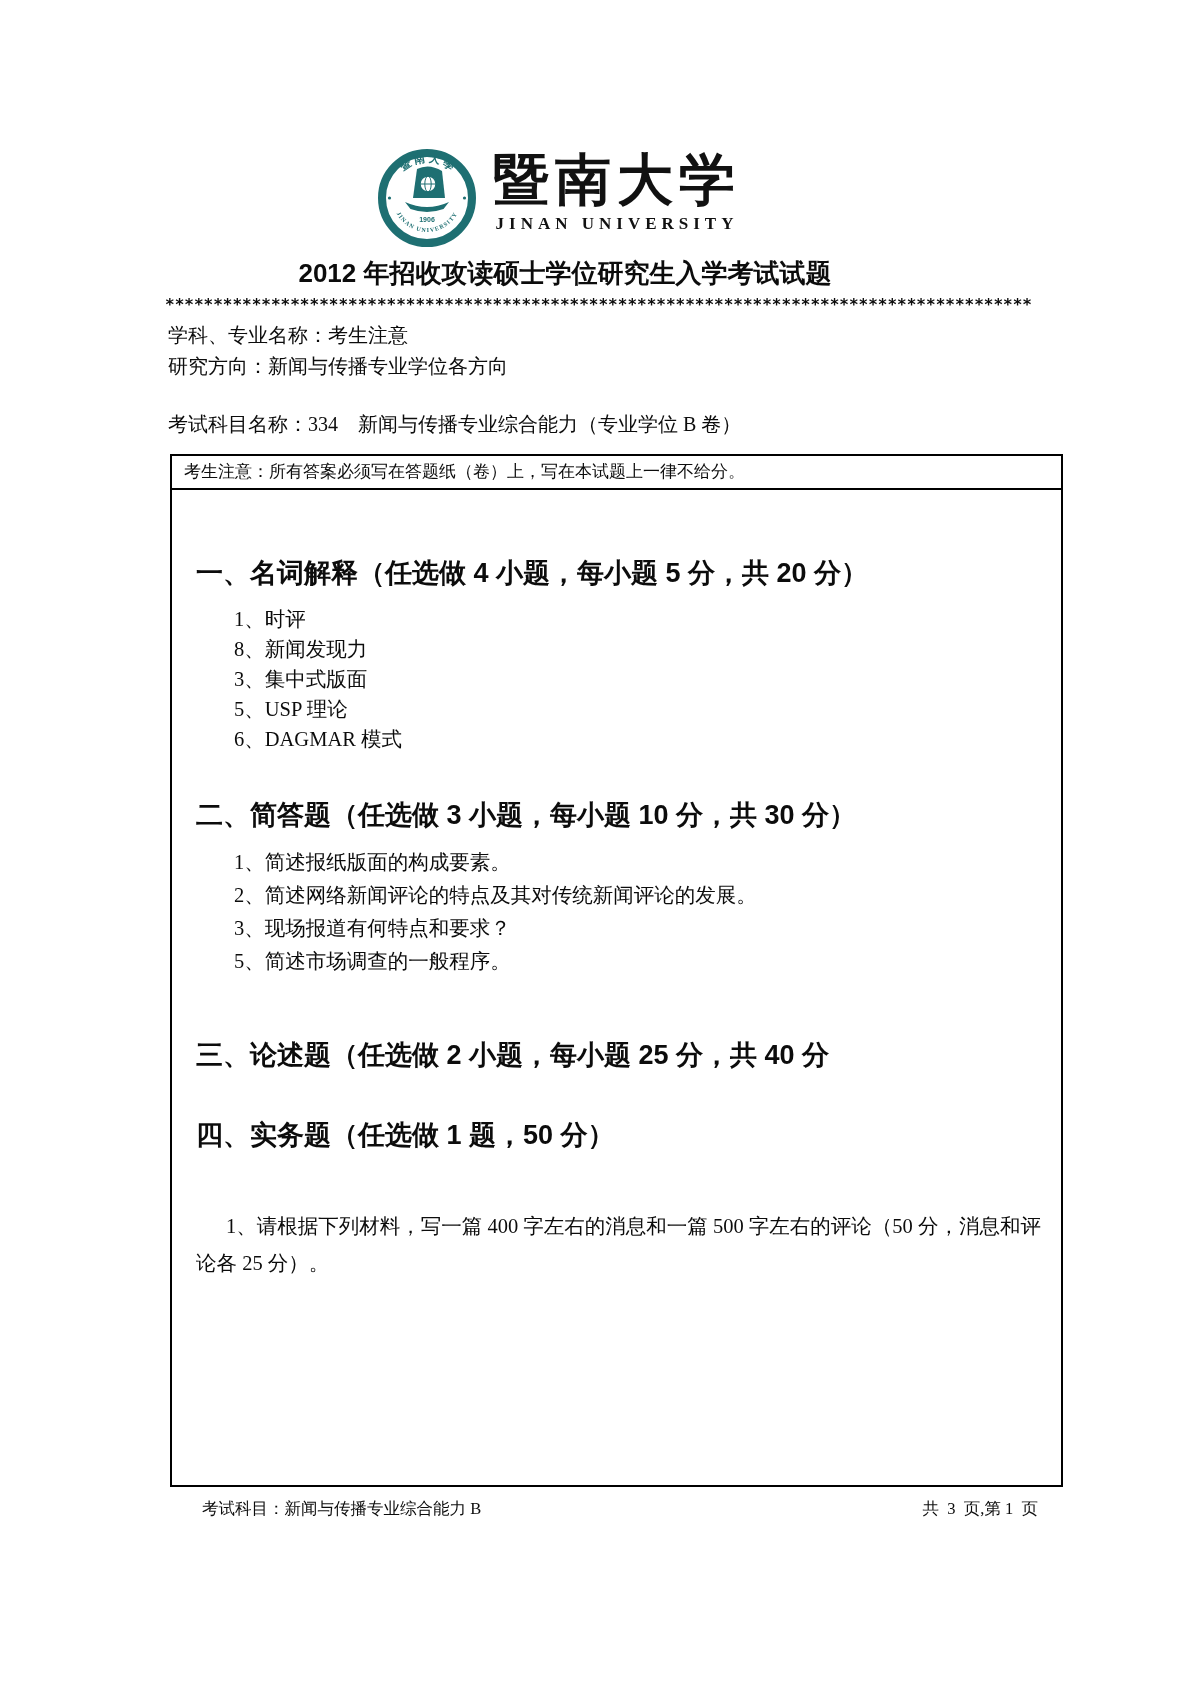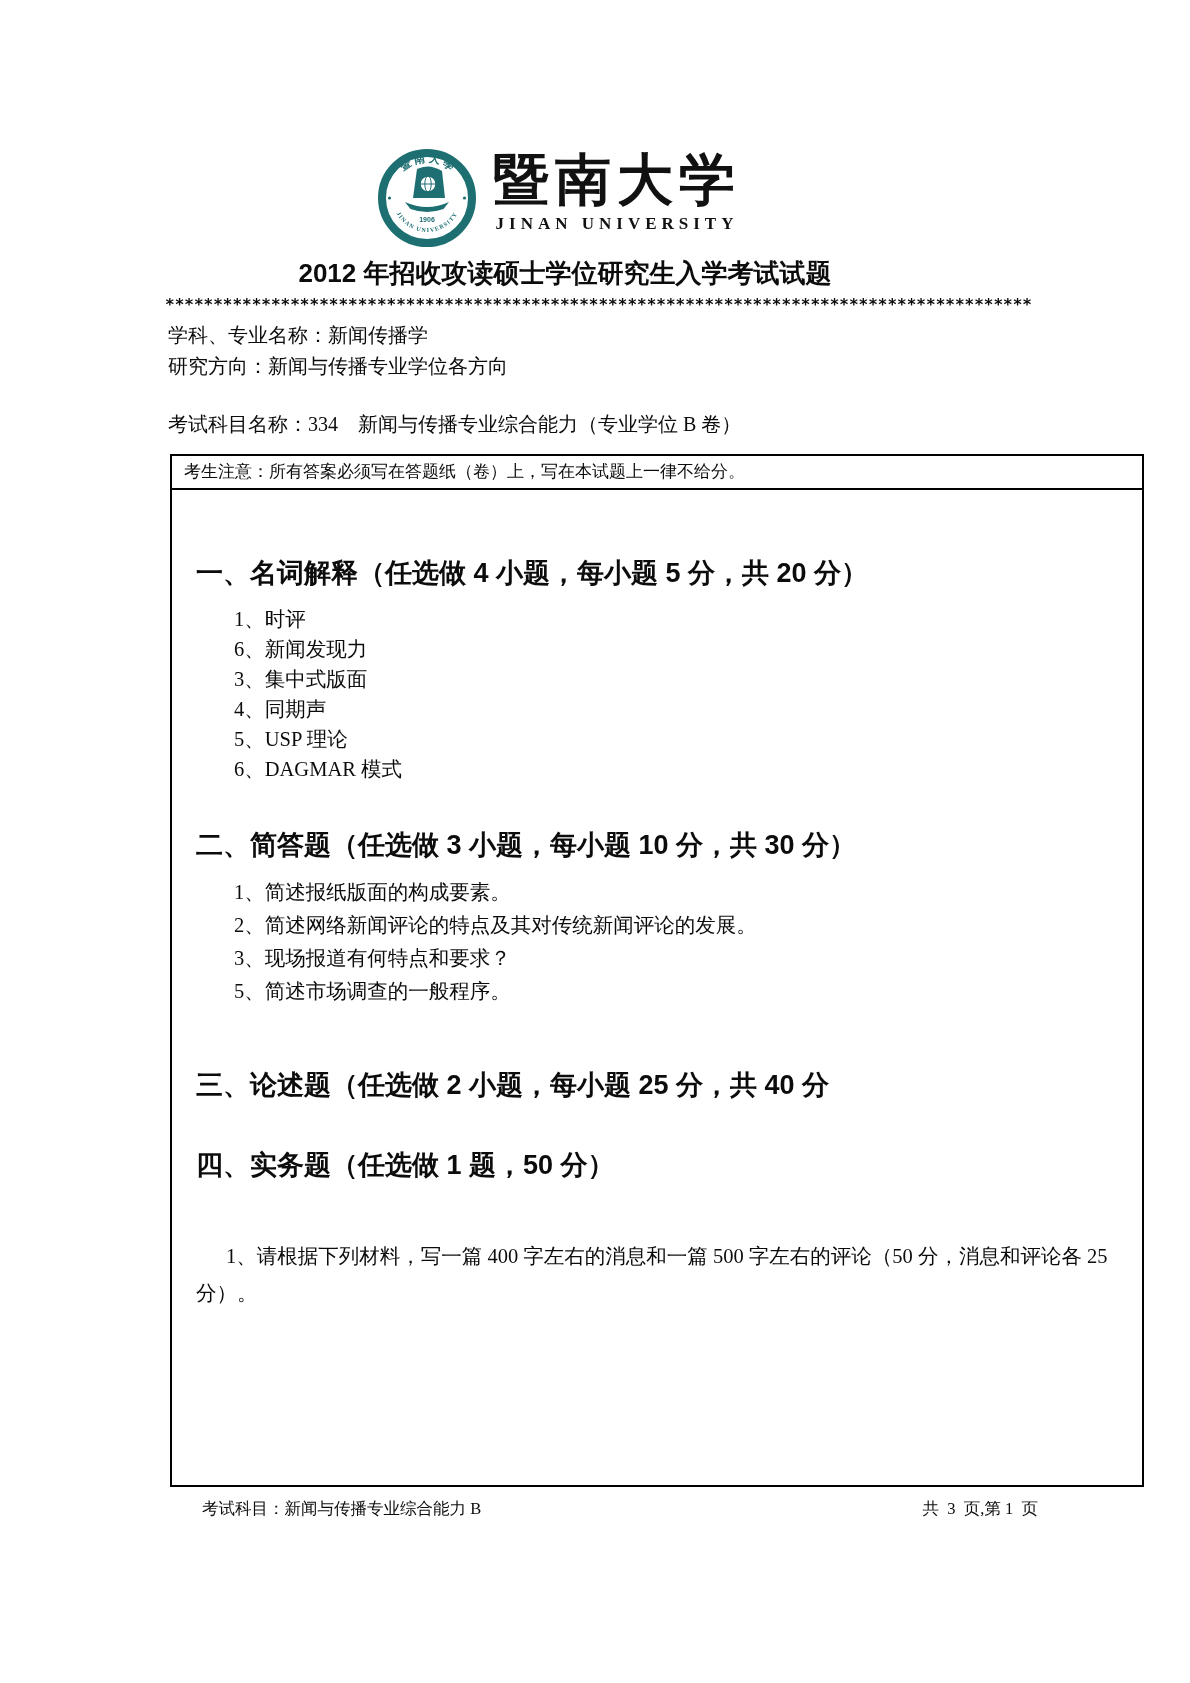--- a/index.html
+++ b/index.html
@@ -85,21 +85,21 @@
     font-size: 20px;
     color: #0c0c0c;
   }
   .meta-line { line-height: 31px; }
   .meta-line.course { margin-top: 27px; }
 
   
   .exam-box {
     box-sizing: border-box;
     margin: 14px 0 0 170px;
-    width: 974px;
+    width: 893px;
     height: 1033px;
     border: 2px solid #000;
     overflow: hidden;
   }
   .notice-band {
     box-sizing: border-box;
     border-bottom: 2px solid #000;
     padding: 5px 10px 5px 12px;
     font-size: 17px;
     line-height: 22px;
@@ -181,35 +181,34 @@
       <div class="logo-cn">暨南大学</div>
       <div class="logo-en">JINAN  UNIVERSITY</div>
     </div>
   </div>
 
   <div class="main-title">2012 年招收攻读硕士学位研究生入学考试试题</div>
 
   <div class="star-divider">******************************************************************************************</div>
 
   <div class="meta">
-    <div class="meta-line">学科、专业名称：新闻传播学</div>
+    <div class="meta-line">学科、专业名称：考生注意</div>
     <div class="meta-line">研究方向：新闻与传播专业学位各方向</div>
     <div class="meta-line course">考试科目名称：334　新闻与传播专业综合能力（专业学位 B 卷）</div>
   </div>
 
   <div class="exam-box">
     <div class="notice-band">考生注意：所有答案必须写在答题纸（卷）上，写在本试题上一律不给分。</div>
     <div class="box-body">
 
       <div class="section-heading sh-1">一、名词解释（任选做 4 小题，每小题 5 分，共 20 分）</div>
       <div class="q-list list-1">
         <div class="q-item">1、时评</div>
-        <div class="q-item">6、新闻发现力</div>
+        <div class="q-item">8、新闻发现力</div>
         <div class="q-item">3、集中式版面</div>
-        <div class="q-item">4、同期声</div>
         <div class="q-item">5、USP 理论</div>
         <div class="q-item">6、DAGMAR 模式</div>
       </div>
 
       <div class="section-heading sh-2">二、简答题（任选做 3 小题，每小题 10 分，共 30 分）</div>
       <div class="q-list list-2">
         <div class="q-item">1、简述报纸版面的构成要素。</div>
         <div class="q-item">2、简述网络新闻评论的特点及其对传统新闻评论的发展。</div>
         <div class="q-item">3、现场报道有何特点和要求？</div>
         <div class="q-item">5、简述市场调查的一般程序。</div>

